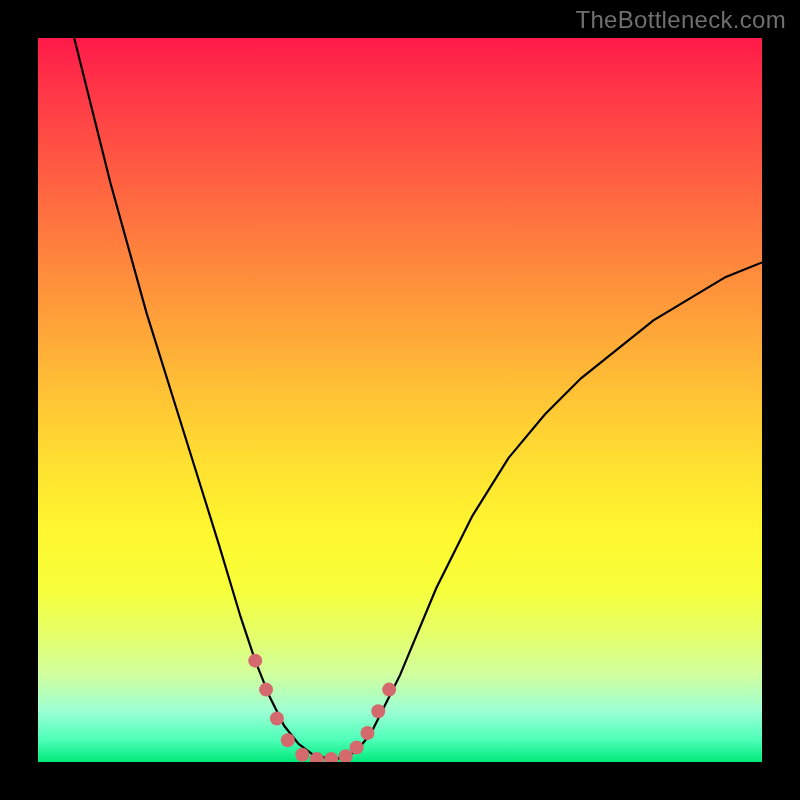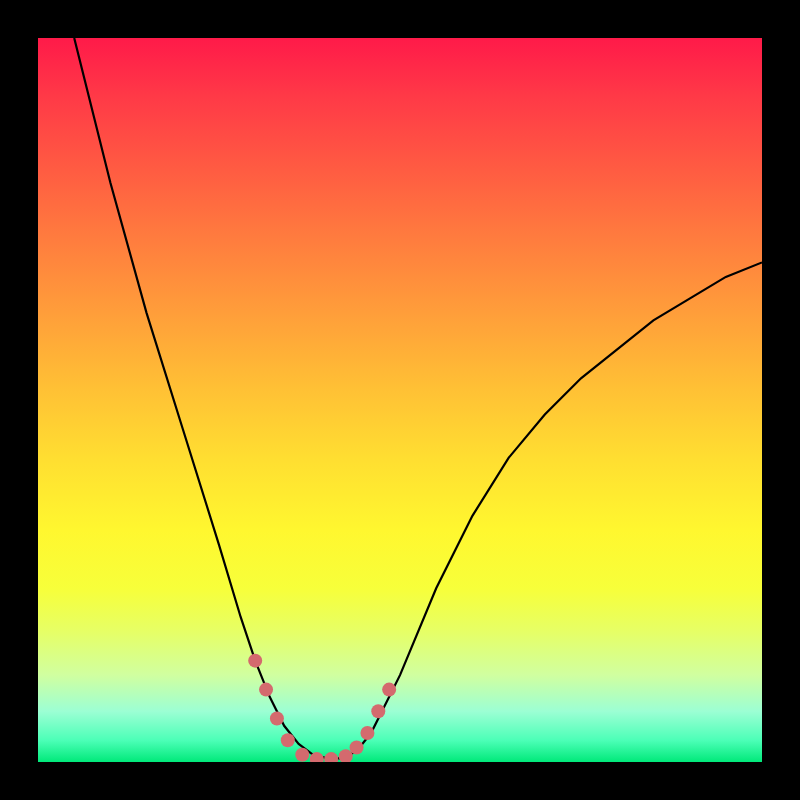--- a/index.html
+++ b/index.html
@@ -87,14 +87,15 @@
           <circle cx="293.22" cy="721.10" r="7" fill="#d46a6e" stroke="#c45a5f" stroke-width="0"></circle>
           <circle cx="307.70" cy="718.21" r="7" fill="#d46a6e" stroke="#c45a5f" stroke-width="0"></circle>
           <circle cx="318.56" cy="709.52" r="7" fill="#d46a6e" stroke="#c45a5f" stroke-width="0"></circle>
           <circle cx="329.42" cy="695.04" r="7" fill="#d46a6e" stroke="#c45a5f" stroke-width="0"></circle>
           <circle cx="340.28" cy="673.32" r="7" fill="#d46a6e" stroke="#c45a5f" stroke-width="0"></circle>
           <circle cx="351.14" cy="651.60" r="7" fill="#d46a6e" stroke="#c45a5f" stroke-width="0"></circle>
         </g>
     </svg>
   </div>
 
+  <div class="watermark">TheBottleneck.com</div>
 
 </div>
 
 </body></html>

